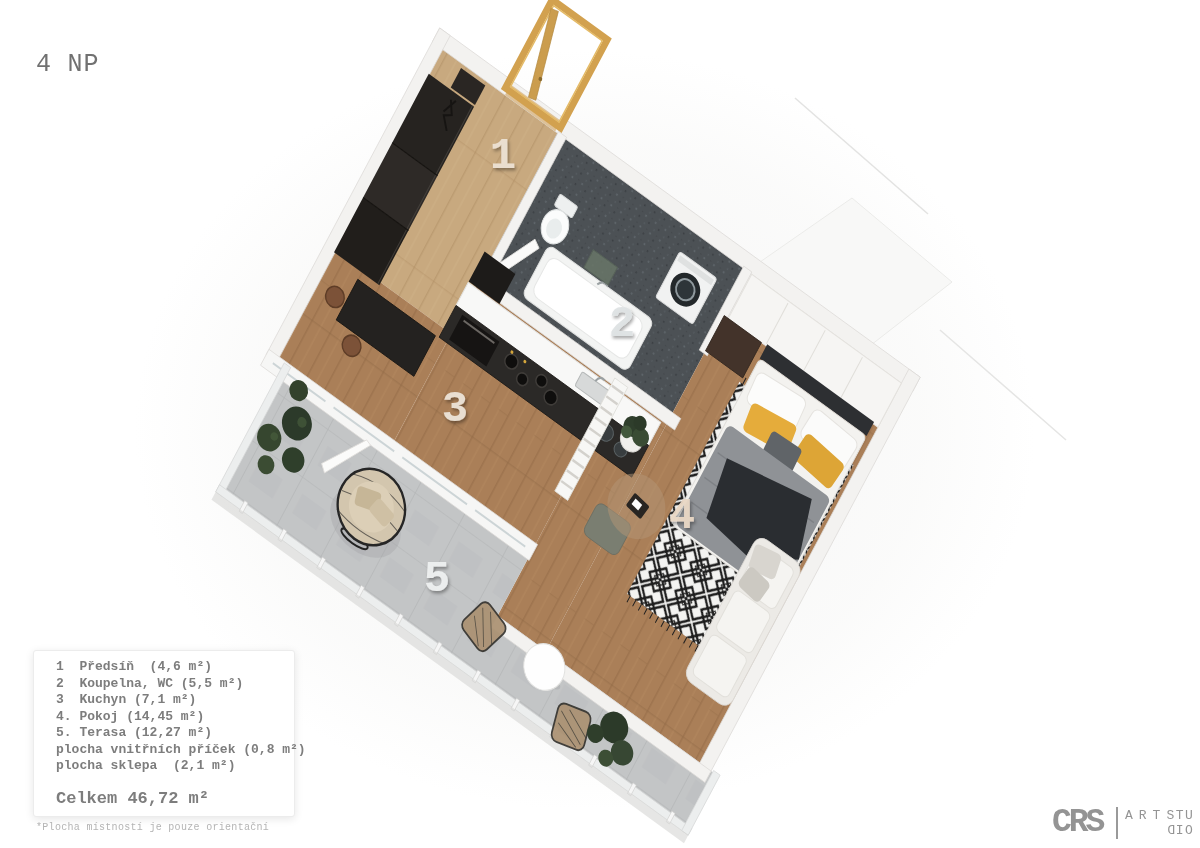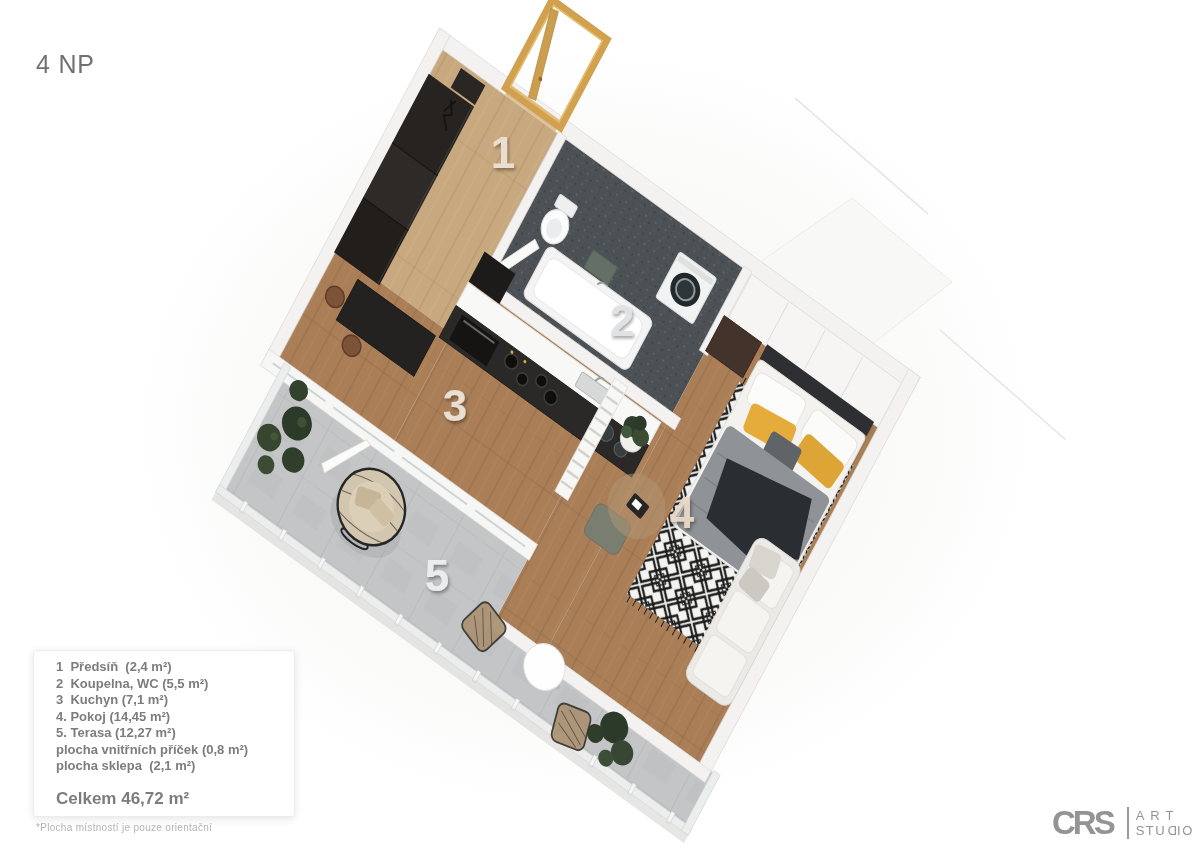--- a/index.html
+++ b/index.html
@@ -1,35 +1,35 @@
 <!DOCTYPE html>
 <html><head>
 <meta charset="utf-8">
 <style>
   html,body{margin:0;padding:0;background:#ffffff;}
   body{width:1200px;height:848px;position:relative;overflow:hidden;
        font-family:"Liberation Sans","DejaVu Sans",sans-serif;}
-  .stage{position:absolute;left:0;top:0;width:1200px;height:848px;}
+  .stage{position:absolute;left:0;top:0;width:1200px;height:848px;font-family:Liberation Mono, monospace;}
   svg{position:absolute;left:0;top:0;}
 
   .title-block{position:absolute;left:36px;top:48px;color:#717171;
     font-size:25px;letter-spacing:.8px;line-height:33px;font-weight:400;}
   .legend-card{position:absolute;left:33px;top:650px;width:262px;height:167px;
     background:#ffffff;border:1px solid #ececec;border-radius:3px;
     box-shadow:0 2px 8px rgba(0,0,0,.10);padding:8px 0 0 22px;box-sizing:border-box;}
   .legend-item{font-size:13px;font-weight:bold;color:#7d7d7d;line-height:16.5px;
     white-space:pre;}
   .legend-total{font-size:17px;font-weight:bold;color:#7d7d7d;margin-top:14px;}
   .footnote{position:absolute;left:36px;top:822px;font-size:10px;color:#b4b4b4;
     letter-spacing:.3px;}
   .logo{position:absolute;left:1052px;top:806px;display:flex;align-items:center;}
   .logo-brand{font-size:33px;font-weight:bold;color:#949494;letter-spacing:-3px;
     line-height:33px;padding-right:14px;}
   .logo-divider{width:2px;height:32px;background:#9a9a9a;margin-right:7px;}
-  .logo-col{display:flex;flex-direction:column;justify-content:space-between;}
+  .logo-col{display:flex;flex-direction:row;justify-content:space-between;}
   .logo-line{font-size:13px;color:#949494;line-height:15px;}
   .logo-line.top{letter-spacing:6px;}
   .logo-line.bottom{letter-spacing:1.5px;}
   .flip-d{display:inline-block;transform:scaleX(-1);}
   .num-label{font-weight:bold;}
 </style>
 </head>
 <body>
 
 <div class="stage">
@@ -322,21 +322,21 @@
     <text fill="#e9d8c6" opacity=".95" x="682" y="528">4</text>
     <text fill="#eff1f1" opacity=".95" x="437" y="591">5</text>
   </g>
 </svg>
 
 <div class="title-block">
   <div>4 NP</div>
 </div>
 
 <div class="legend-card">
-  <div class="legend-item">1  Předsíň  (2,4 m²)</div>
+  <div class="legend-item">1  Předsíň  (4,6 m²)</div>
   <div class="legend-item">2  Koupelna, WC (5,5 m²)</div>
   <div class="legend-item">3  Kuchyn (7,1 m²)</div>
   <div class="legend-item">4. Pokoj (14,45 m²)</div>
   <div class="legend-item">5. Terasa (12,27 m²)</div>
   <div class="legend-item">plocha vnitřních příček (0,8 m²)</div>
   <div class="legend-item">plocha sklepa  (2,1 m²)</div>
   <div class="legend-total">Celkem 46,72 m²</div>
 </div>
 
 <div class="footnote">*Plocha místností je pouze orientační</div>

